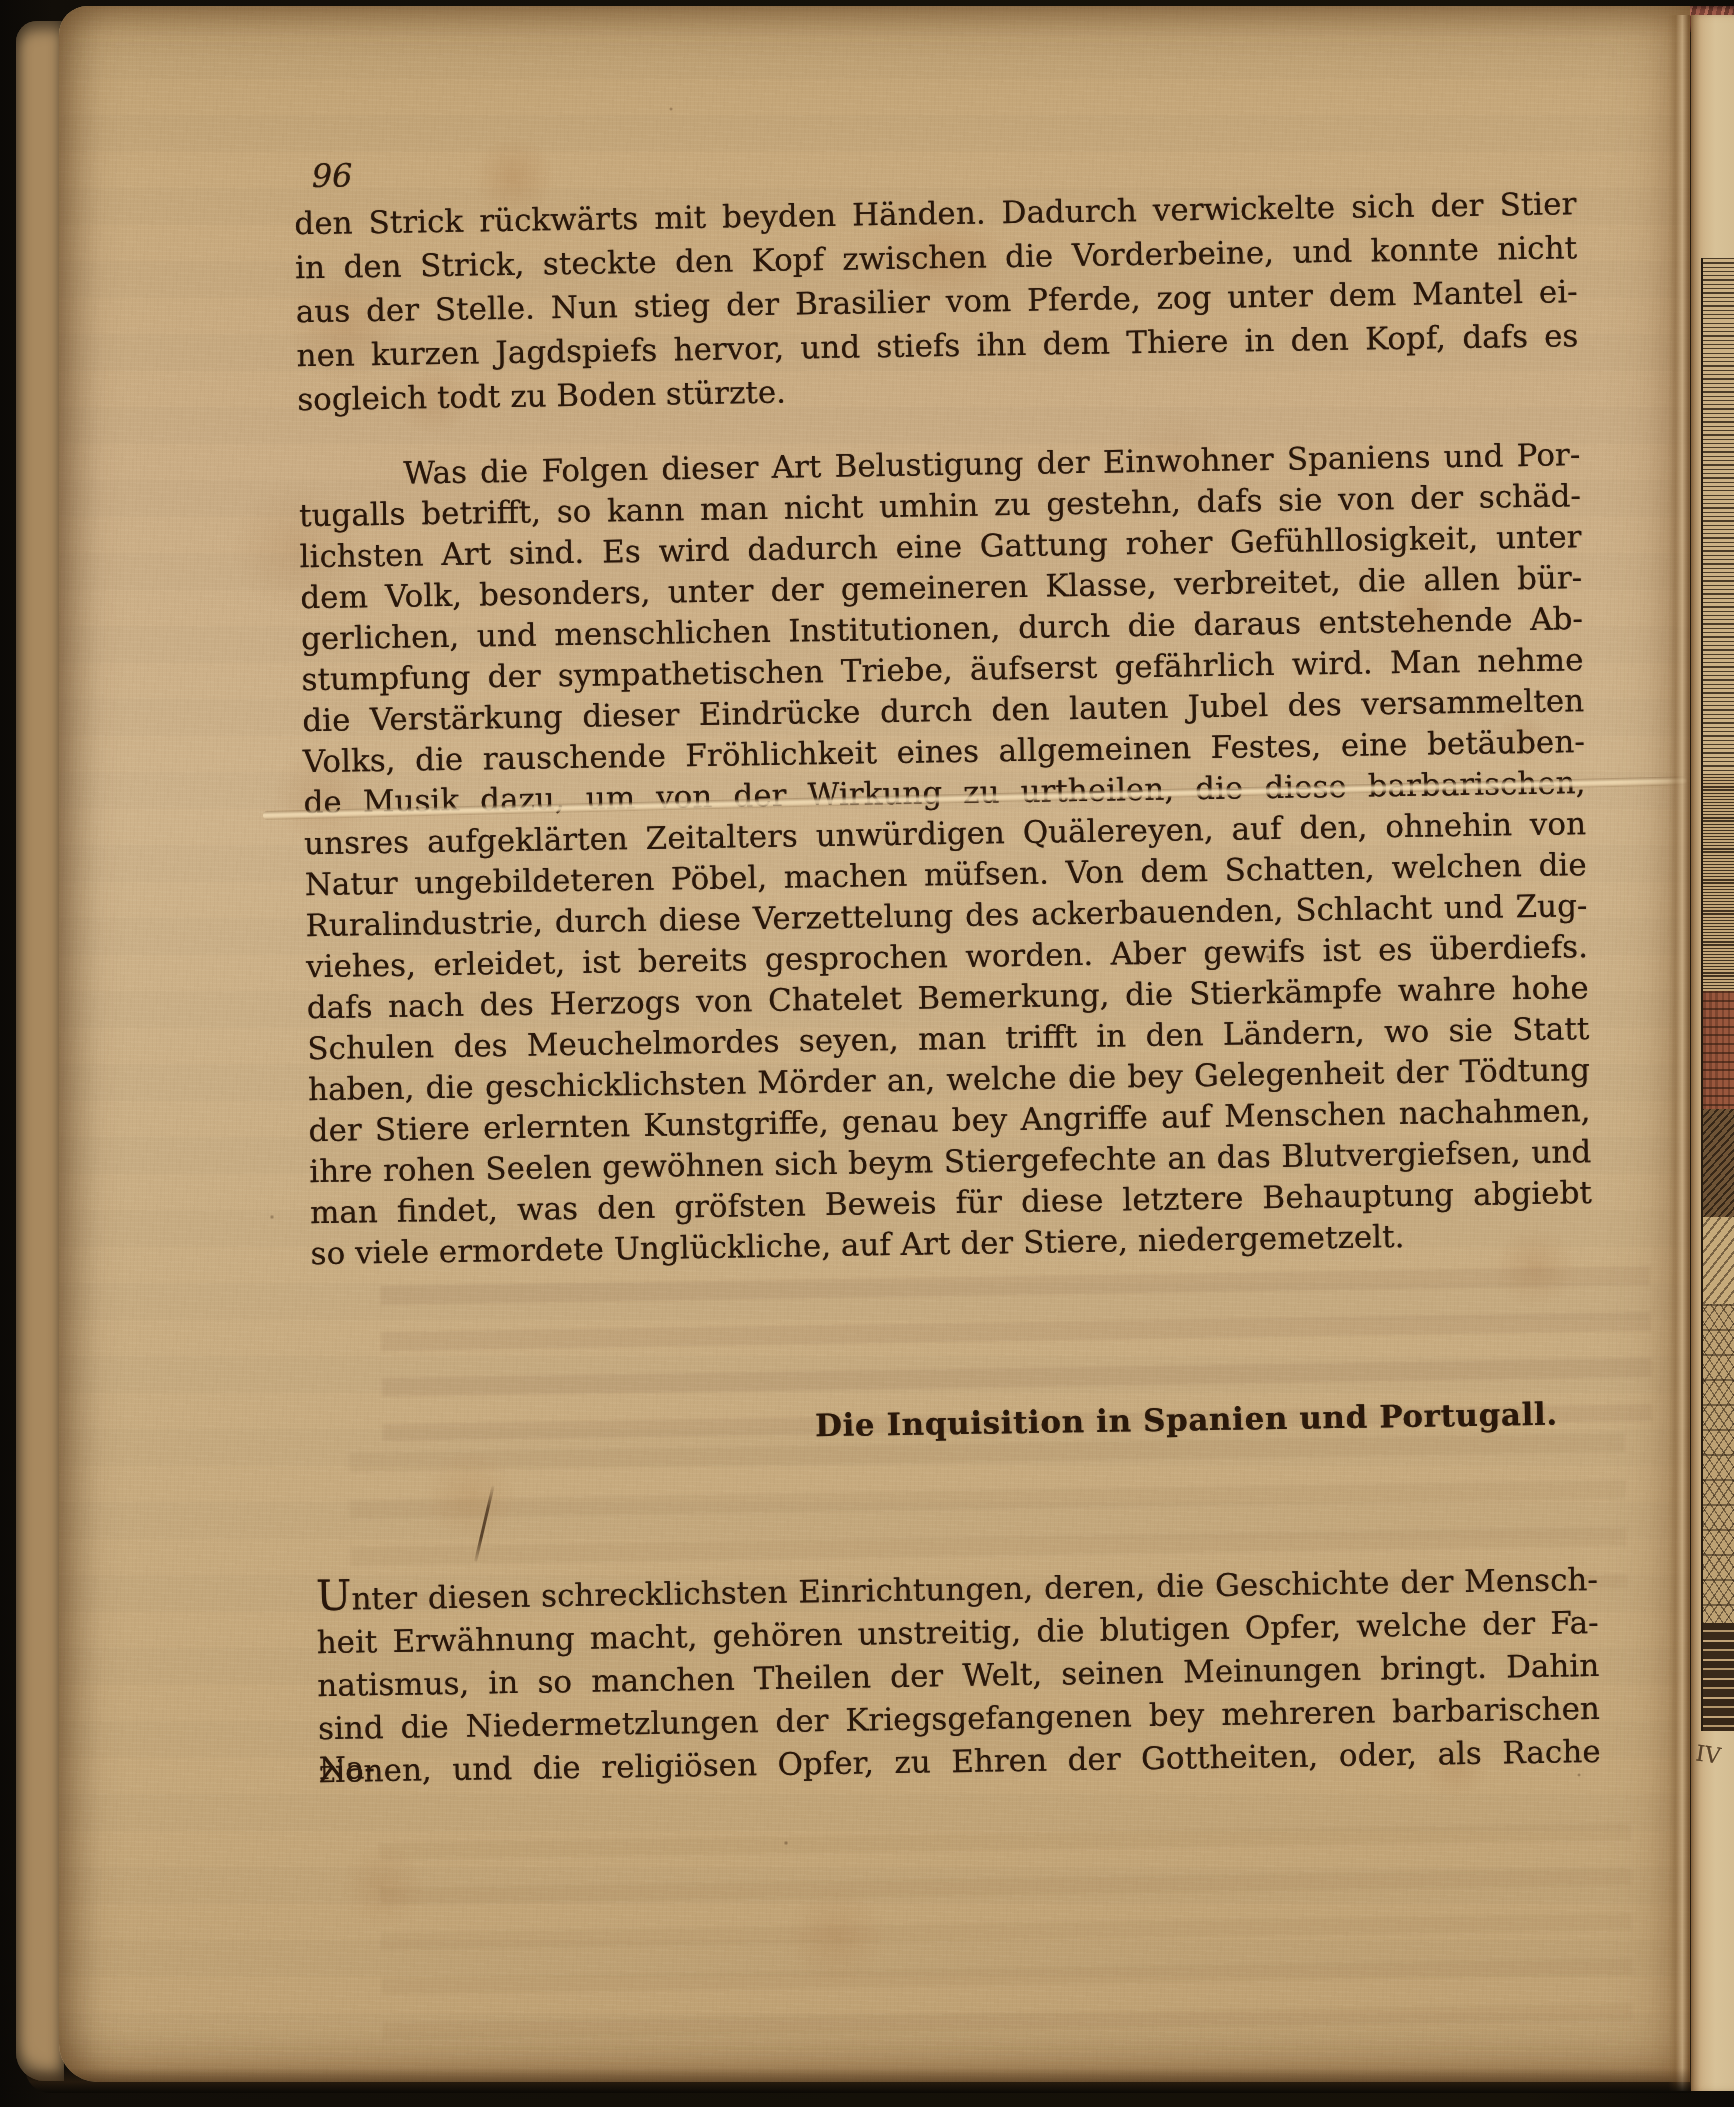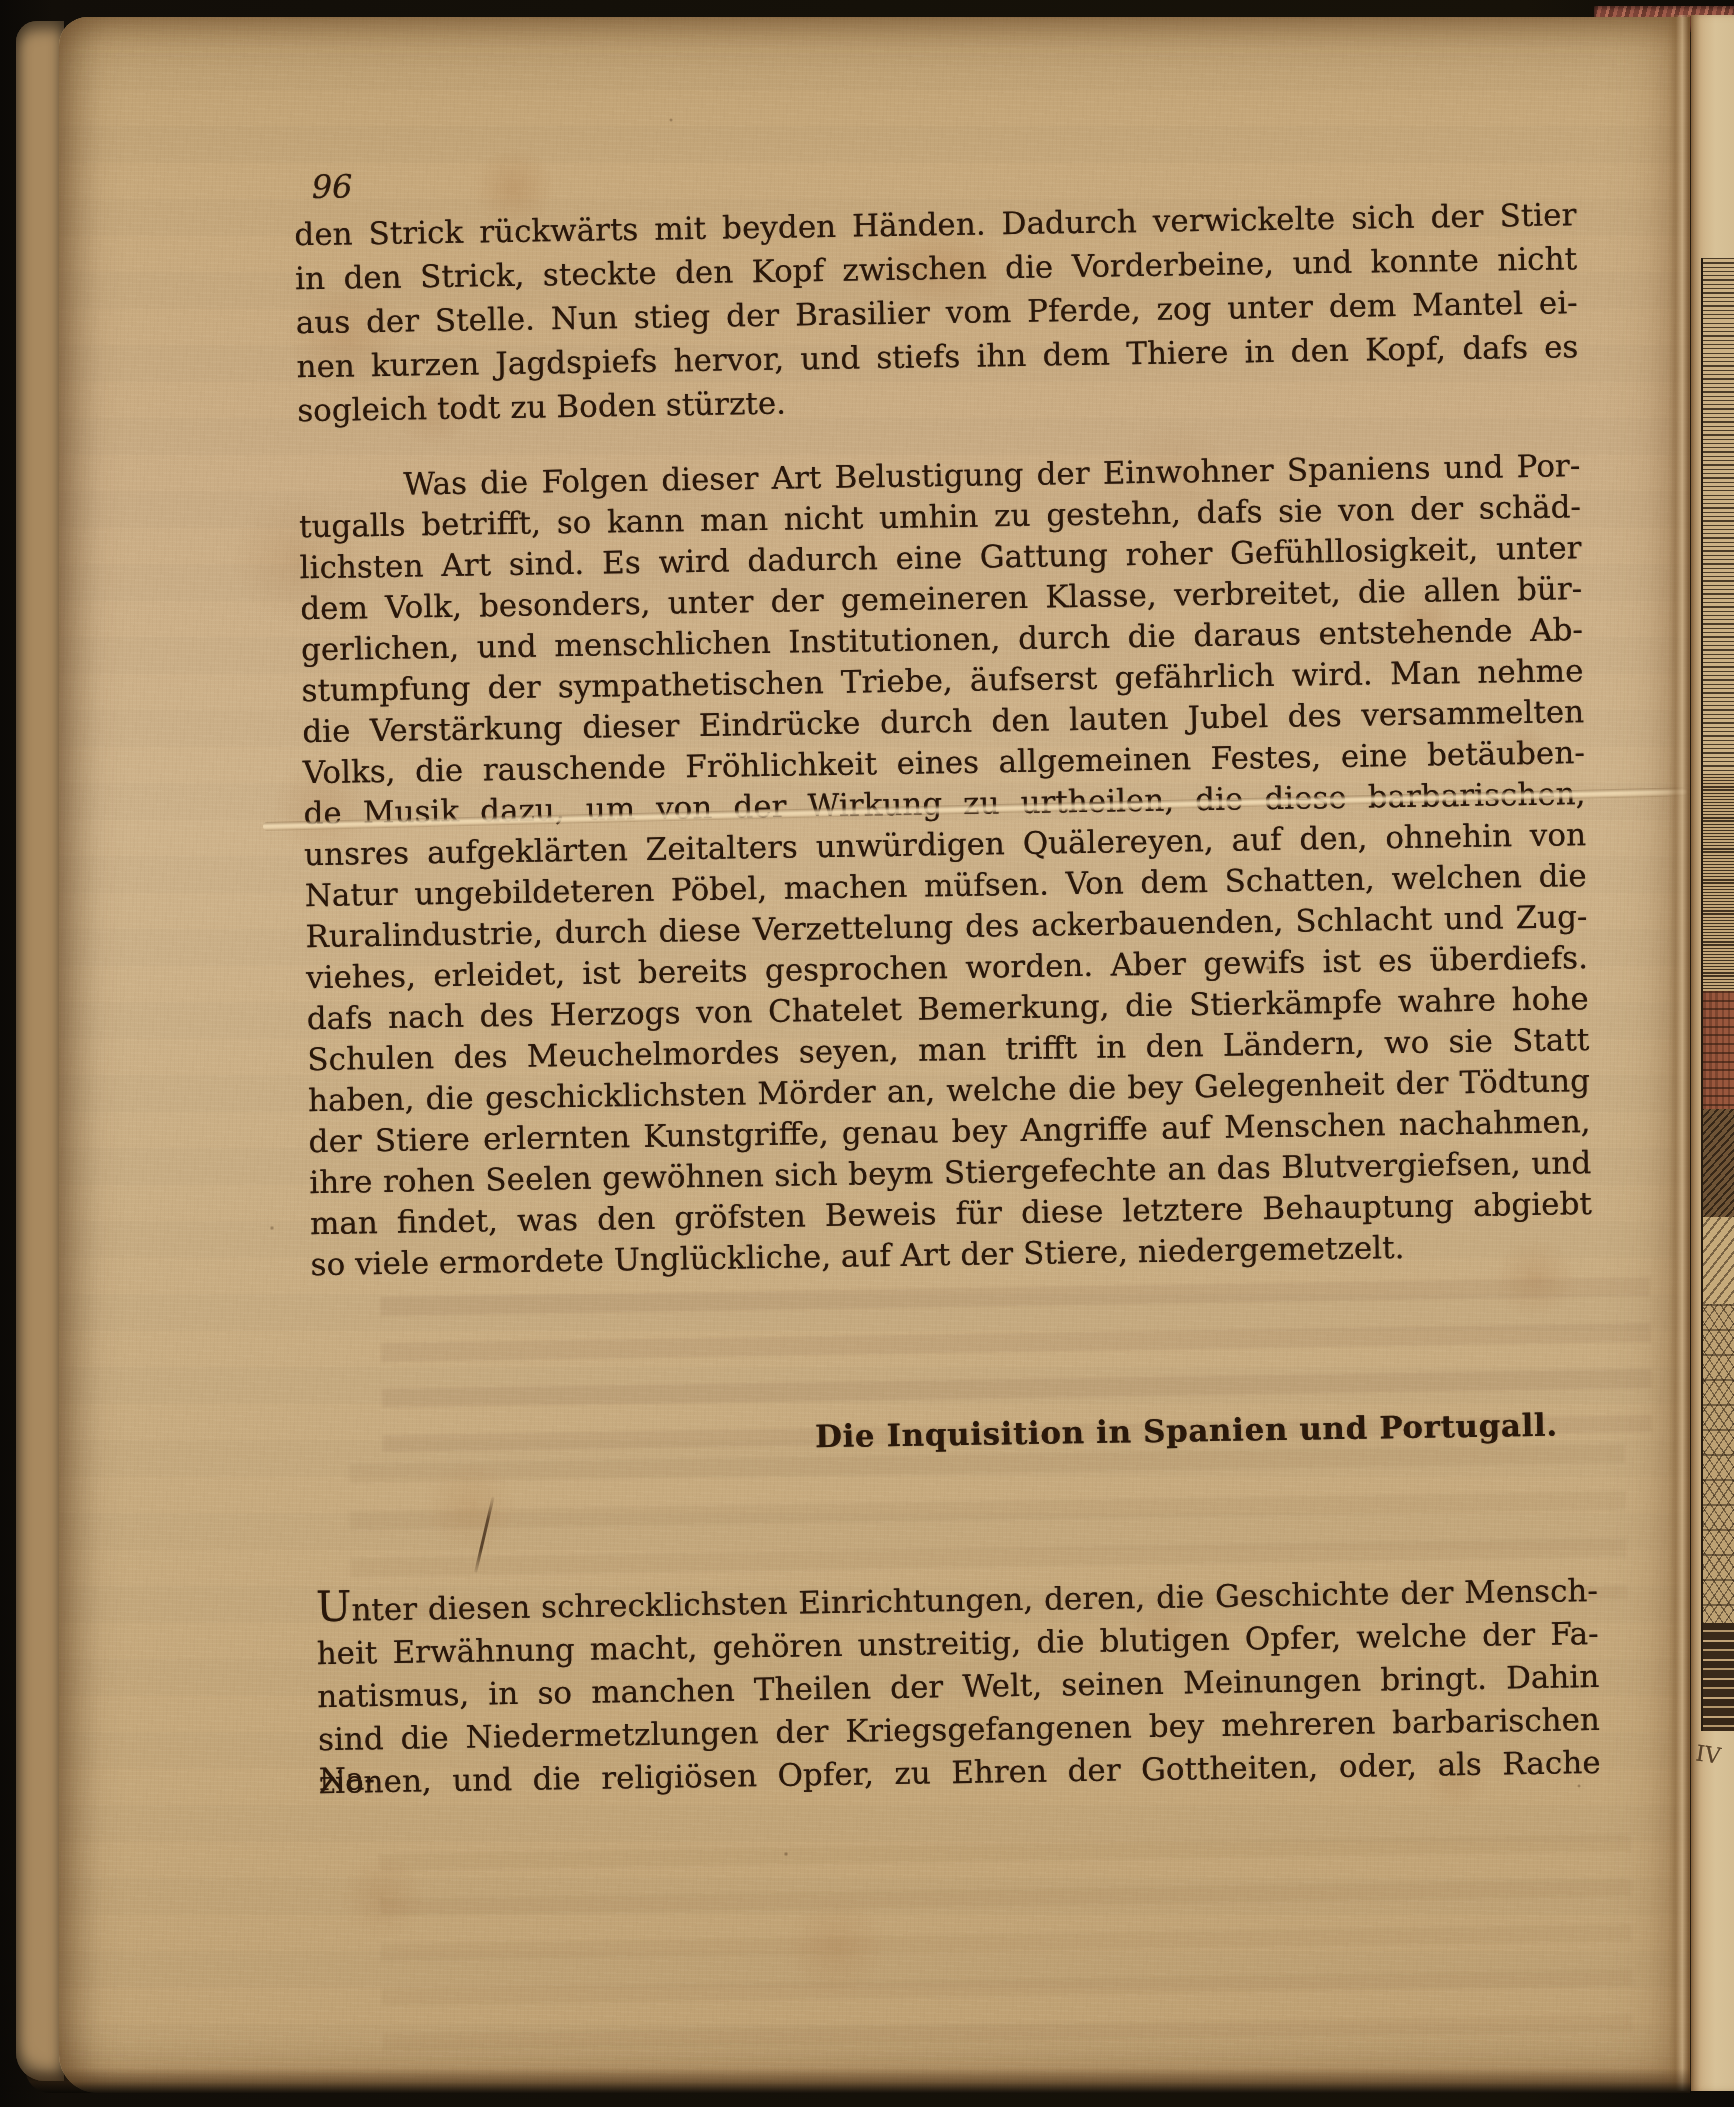--- a/index.html
+++ b/index.html
@@ -22,21 +22,21 @@
   .marble-strip{
     position:absolute;left:1594px;top:6.2px;width:141px;height:26px;
     background:
       repeating-linear-gradient(104deg,#6d3a2e 0 4.3px,#9e5a49 4.3px 8px,#7c4336 8px 13px,#b06a55 13px 16px),
       #7c4336;
     box-shadow:inset 0 -3.7px 5px rgba(0,0,0,.55), inset 0 2.5px 3.7px rgba(0,0,0,.35);
     border-radius:1.9px;
   }
   
   .main-page{
-    position:absolute;left:59px;top:17px;width:1631px;height:2076px;
+    position:absolute;left:59px;top:6px;width:1631px;height:2076px;
     border-radius:28.5px 0 0 38px;
     background:linear-gradient(178deg,#bfa173 0%,#c9ab7e 8%,#cdb088 22%,#d1b68e 38%,#ccb187 55%,#c9ad81 70%,#c6a97c 85%,#bfa173 100%);
     overflow:hidden;
   }
   .texture{
     position:absolute;inset:0;
     background:
       repeating-linear-gradient(91deg, rgba(120,90,55,.045) 0 1.2px, rgba(0,0,0,0) 1.2px 3.7px),
       repeating-linear-gradient(1deg, rgba(255,242,214,.05) 0 1.2px, rgba(0,0,0,0) 1.2px 4.3px),
       repeating-linear-gradient(180deg, rgba(160,125,85,.05) 0 36px, rgba(70,50,30,.04) 36px 73px);

